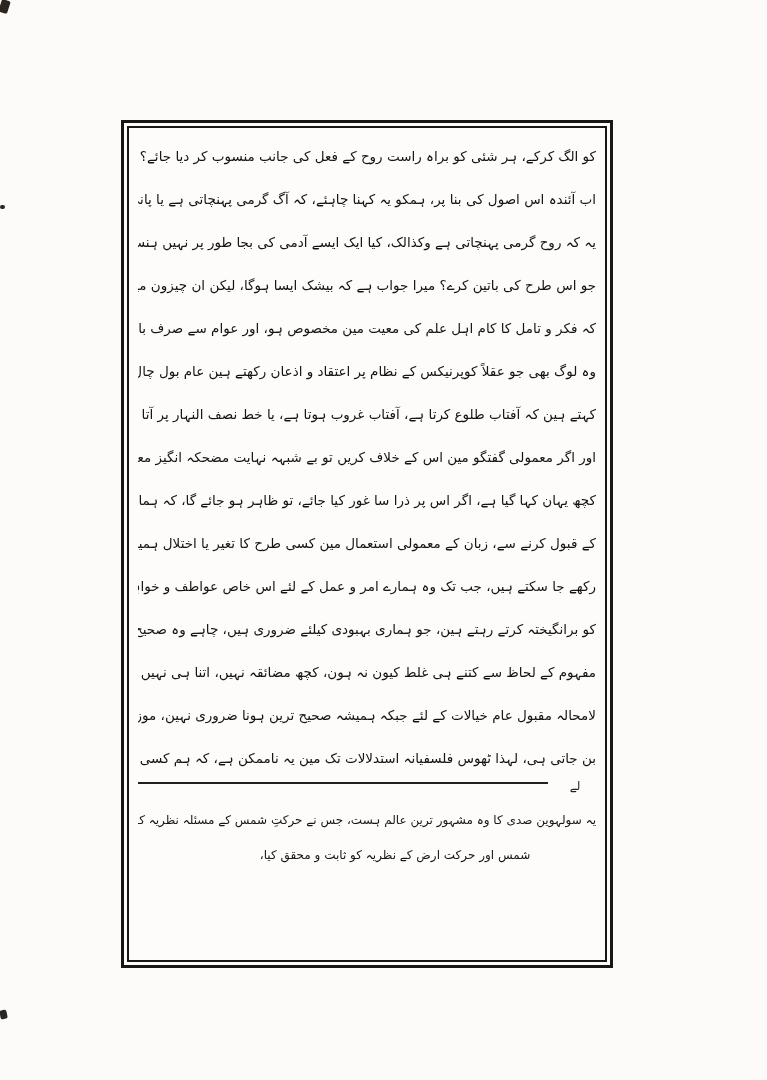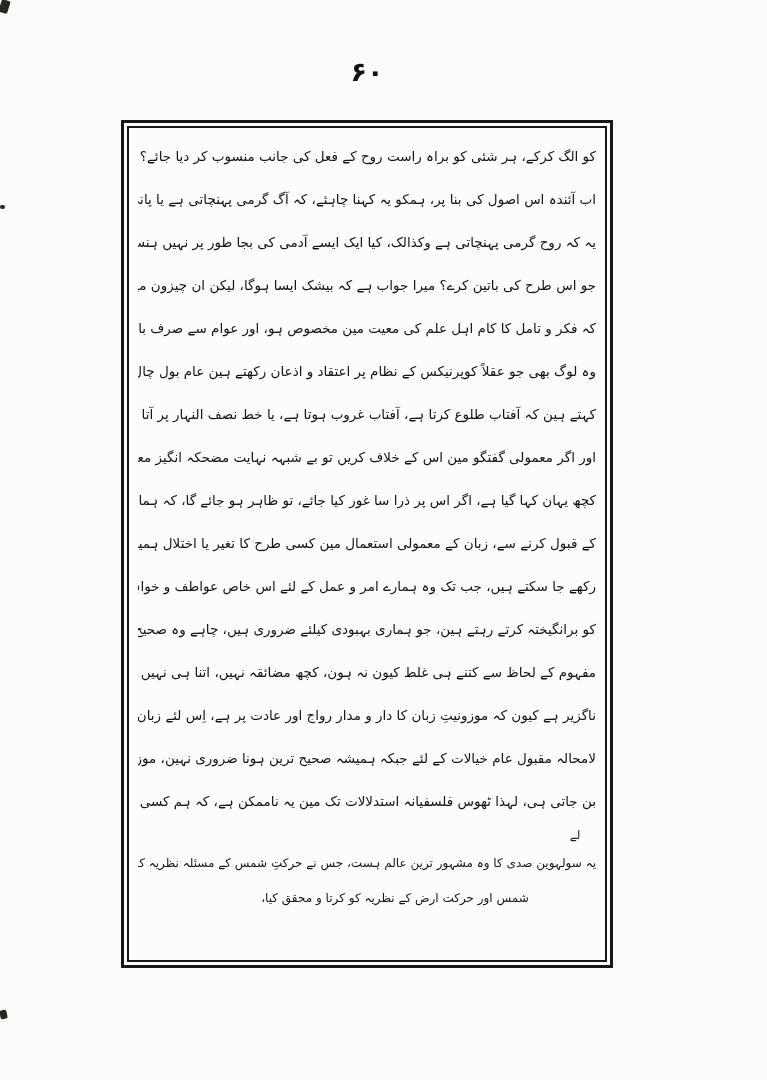--- a/index.html
+++ b/index.html
@@ -26,21 +26,21 @@
     padding:7px 9px 0 9px;overflow:hidden;
   }
   .tline{
     direction:rtl;unicode-bidi:embed;
     height:43px;line-height:43px;
     font-size:13.5px;color:#17130f;
     text-align:justify;text-align-last:justify;
     white-space:nowrap;overflow:hidden;
   }
   .fnsep-row{
-    display:flex;align-items:flex-end;height:20px;margin-top:2px;flex-direction:column;
+    display:flex;align-items:flex-start;height:20px;margin-top:2px;
   }
   .fnrule{flex:1;border-top:2px solid #231f1b;margin-right:6px;}
   .fnmark{
     width:42px;text-align:center;font-size:12px;color:#241f1a;
     direction:rtl;transform:translateY(-3px);
   }
   .fnline{
     direction:rtl;unicode-bidi:embed;
     font-size:12px;color:#1a1510;
     height:37px;line-height:37px;
@@ -51,51 +51,49 @@
   .speck{position:absolute;background:#2a2520;border-radius:2px;}
   .speck.s1{left:0;top:0;width:9px;height:13px;transform:rotate(18deg);}
   .speck.s2{left:0;top:205px;width:5px;height:4px;}
   .speck.s3{left:0;top:1010px;width:7px;height:9px;transform:rotate(-12deg);}
 </style>
 </head>
 <body>
 
 <div class="scan-page">
 
-  <div class="pagenum">۶۰</div>
 
   <div class="frame-outer">
     <div class="frame-inner">
 
       <div>
         <div class="tline">کو الگ کرکے، ہر شئی کو براہ راست روح کے فعل کی جانب منسوب کر دیا جائے؟ اور</div>
         <div class="tline">اب آئندہ اس اصول کی بنا پر، ہمکو یہ کہنا چاہئے، کہ آگ گرمی پہنچاتی ہے یا پانی ٹھنڈک بلکہ</div>
         <div class="tline">یہ کہ روح گرمی پہنچاتی ہے وکذالک، کیا ایک ایسے آدمی کی بجا طور پر نہیں ہنسی اڑائی جائے گی</div>
         <div class="tline">جو اس طرح کی باتین کرے؟ میرا جواب ہے کہ بیشک ایسا ہوگا، لیکن ان چیزون مین ہمکو چاہئے</div>
         <div class="tline">کہ فکر و تامل کا کام اہل علم کی معیت مین مخصوص ہو، اور عوام سے صرف باتین کرین، کیونکہ</div>
         <div class="tline">وہ لوگ بھی جو عقلاً کوپرنیکس کے نظام پر اعتقاد و اذعان رکھتے ہین عام بول چال مین بھی</div>
         <div class="tline">کہتے ہین کہ آفتاب طلوع کرتا ہے، آفتاب غروب ہوتا ہے، یا خط نصف النہار پر آتا ہے</div>
         <div class="tline">اور اگر معمولی گفتگو مین اس کے خلاف کریں تو بے شبہہ نہایت مضحکہ انگیز معلوم ہوگا جو</div>
         <div class="tline">کچھ یہان کہا گیا ہے، اگر اس پر ذرا سا غور کیا جائے، تو ظاہر ہو جائے گا، کہ ہمارے خیالات</div>
         <div class="tline">کے قبول کرنے سے، زبان کے معمولی استعمال مین کسی طرح کا تغیر یا اختلال ہمین واقع ہو سکتا</div>
         <div class="tline">رکھے جا سکتے ہیں، جب تک وہ ہمارے امر و عمل کے لئے اس خاص عواطف و خواہشات</div>
         <div class="tline">کو برانگیختہ کرتے رہتے ہین، جو ہماری بہبودی کیلئے ضروری ہیں، چاہے وہ صحیح اور عقلی</div>
         <div class="tline">مفہوم کے لحاظ سے کتنے ہی غلط کیون نہ ہون، کچھ مضائقہ نہیں، اتنا ہی نہیں بلکہ ایسا کرنا</div>
-        <div class="tline">ناگزیر ہے کیون کہ موزونیتِ زبان کا دار و مدار رواج اور عادت پر ہے، اِس لئے زبان</div>
         <div class="tline">لامحالہ مقبول عام خیالات کے لئے جبکہ ہمیشہ صحیح ترین ہونا ضروری نہین، موزون اور مطابق</div>
         <div class="tline">بن جاتی ہی، لہذا ٹھوس فلسفیانہ استدلالات تک مین یہ ناممکن ہے، کہ ہم کسی زبان کی</div>
       </div>
 
       <div class="fnsep-row">
         <div class="fnrule"></div>
         <div class="fnmark">لے</div>
       </div>
 
       <div class="fnline justified">یہ سولہوین صدی کا وہ مشہور ترین عالم ہست، جس نے حرکتِ شمس کے مسئلہ نظریہ کو مٹا کر مرکزیتِ</div>
-      <div class="fnline centered">شمس اور حرکت ارض کے نظریہ کو کرتا و محقق کیا،</div>
+      <div class="fnline centered">شمس اور حرکت ارض کے نظریہ کو ثابت و محقق کیا،</div>
 
     </div>
   </div>
 
   <div class="speck s1"></div>
   <div class="speck s2"></div>
   <div class="speck s3"></div>
 
 </div>
 

